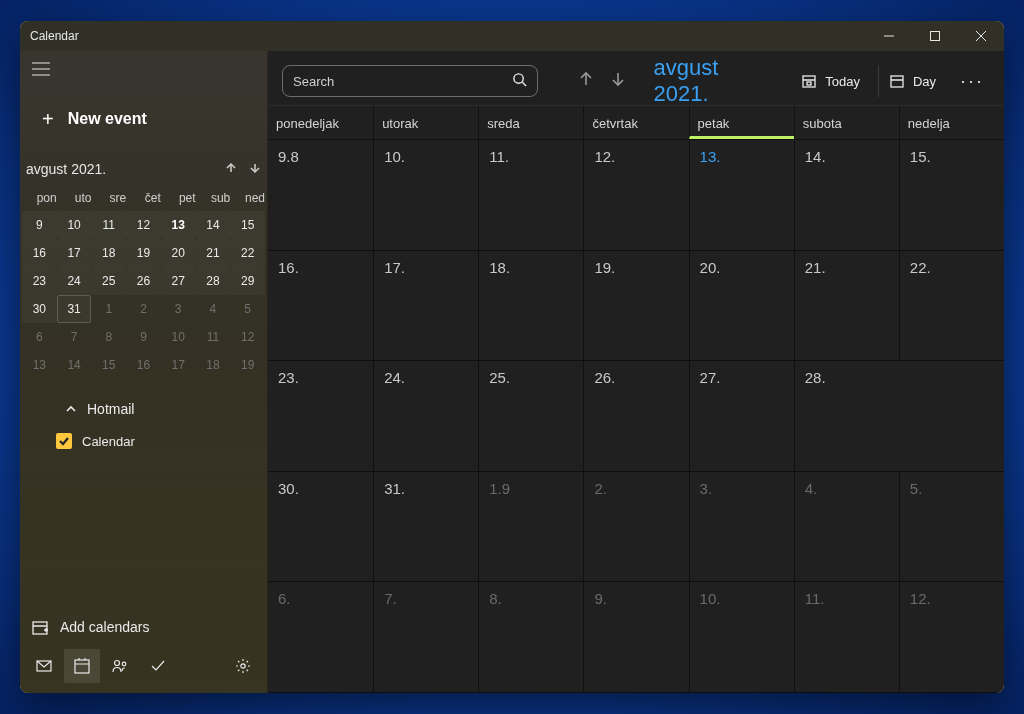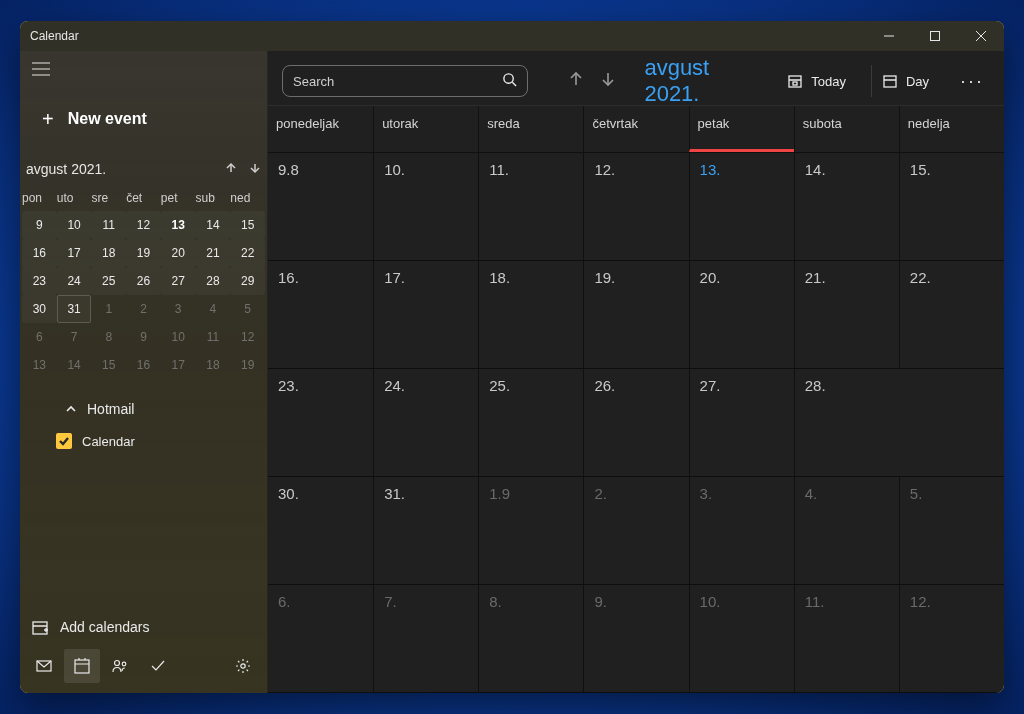--- a/index.html
+++ b/index.html
@@ -55,21 +55,21 @@
   }
   .new-event .plus { font-size: 20px; font-weight: 300; line-height: 1; }
 
   .mini-header { display: flex; align-items: center; justify-content: space-between; padding: 0 6px 0 6px; height: 28px; }
   .mini-header .label { font-size: 14px; color: #e6e6e6; }
   .mini-nav { display: flex; gap: 12px; }
   .mini-nav svg { width: 12px; height: 12px; stroke: #cfcfcf; fill: none; stroke-width: 1.5; }
 
   .mini-grid { padding: 2px 2px 12px 2px; }
   .mini-row { display: grid; grid-template-columns: repeat(7, 1fr); }
-  .mini-head { font-size: 12px; color: #cfcfcf; text-align: left; padding: 6px 0 6px 0; }
+  .mini-head { font-size: 12px; color: #cfcfcf; text-align: right; padding: 6px 0 6px 0; }
   .mini-cell { font-size: 12px; color: #eaeaea; text-align: center; height: 28px; line-height: 28px; border-radius: 2px; }
   .mini-cell.dim { color: #8a8a8a; opacity: 0.7; }
   .mini-cell.today { background: #0b7cd6; color: #fff; font-weight: 600; }
   .mini-cell.weekblock { background: rgba(255,255,255,0.04); }
   .mini-cell.outline { box-shadow: inset 0 0 0 1px rgba(255,255,255,0.18); }
 
   .section-toggle { display: flex; align-items: center; gap: 10px; padding: 10px 12px; font-size: 14px; color: #eaeaea; margin-left: 33px; }
   .section-toggle svg { width: 12px; height: 12px; stroke: #eaeaea; fill: none; stroke-width: 1.6; }
 
   .cal-item { display: flex; align-items: center; gap: 10px; padding: 6px 0 6px 36px; font-size: 13px; color: #eaeaea; }
@@ -92,30 +92,30 @@
   .topbar { height: 48px; display: flex; align-items: center; gap: 14px; padding: 0 14px; margin-top: 6px; }
   .searchbox { width: 260px; height: 32px; border: 1px solid rgba(255,255,255,0.35); border-radius: 8px; display: flex; align-items: center; justify-content: space-between; padding: 0 10px; }
   .searchbox .ph { font-size: 13px; color: #cfcfcf; }
   .searchbox svg { width: 15px; height: 15px; stroke: #eaeaea; fill: none; stroke-width: 1.5; }
 
   .navarrows { display: flex; gap: 16px; margin-left: 26px; }
   .navarrows svg { width: 16px; height: 16px; stroke: #9a9a9a; fill: none; stroke-width: 1.6; }
 
   .month-title { font-size: 22px; color: #3aa0f3; margin-left: 14px; font-weight: 400; }
 
-  .top-actions { margin-left: auto; display: flex; align-items: center; gap: 15px; }
+  .top-actions { margin-left: auto; display: flex; align-items: center; gap: 8px; }
   .actbtn { height: 32px; display: flex; align-items: center; gap: 8px; padding: 0 10px; font-size: 13px; color: #eaeaea; border-left: 1px solid rgba(255,255,255,0.12); }
   .actbtn.first { border-left: none; }
   .actbtn svg { width: 16px; height: 16px; stroke: #eaeaea; fill: none; stroke-width: 1.3; }
   .more-dots { font-size: 18px; color: #eaeaea; padding: 0 6px; letter-spacing: 2px; }
 
   .weekday-header { display: grid; grid-template-columns: repeat(7, 1fr); border-top: 1px solid rgba(255,255,255,0.06); border-bottom: 1px solid rgba(0,0,0,0.5); }
   .wd { font-size: 13px; color: #d5d5d5; padding: 10px 10px 8px 8px; border-left: 1px solid rgba(0,0,0,0.45); }
   .wd:first-child { border-left: none; }
-  .wd.today { border-bottom: 3px solid #ef4444; padding-bottom: 18px; }
+  .wd.today { border-bottom: 3px solid #bef264; padding-bottom: 5px; }
 
   .grid { flex: 1; display: grid; grid-template-rows: repeat(5, 1fr); }
   .row { display: grid; grid-template-columns: repeat(7, 1fr); border-bottom: 1px solid rgba(0,0,0,0.55); }
   .cell { border-left: 1px solid rgba(0,0,0,0.5); padding: 8px 10px; font-size: 15px; color: #c9c9c9; }
   .cell:first-child { border-left: none; }
   .cell.off { color: #6a6a6a; }
   .cell.today { color: #3aa0f3; font-weight: 500; }
 </style>
 </head>
 <body>

